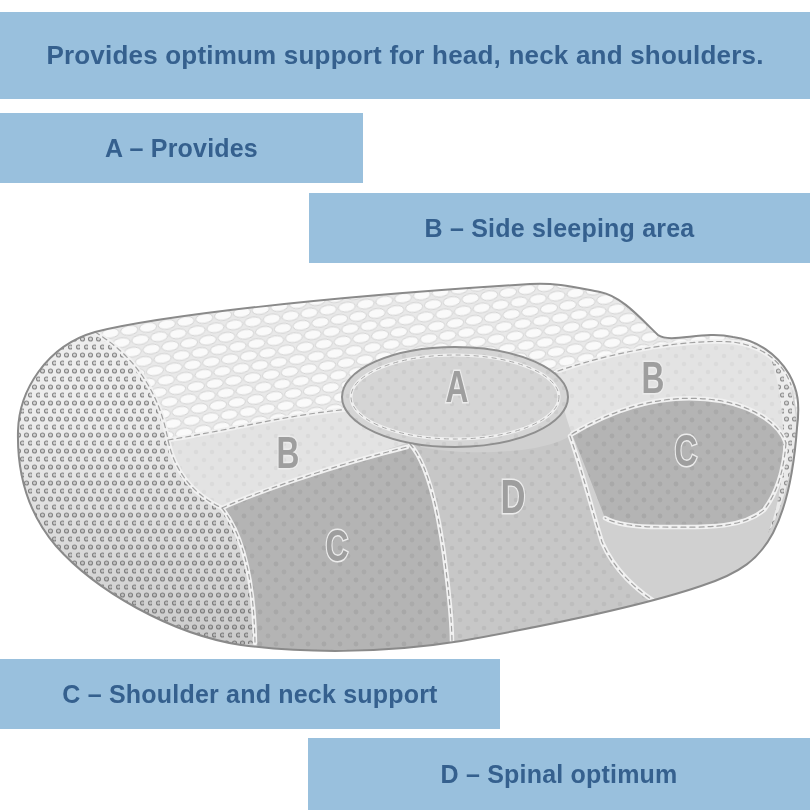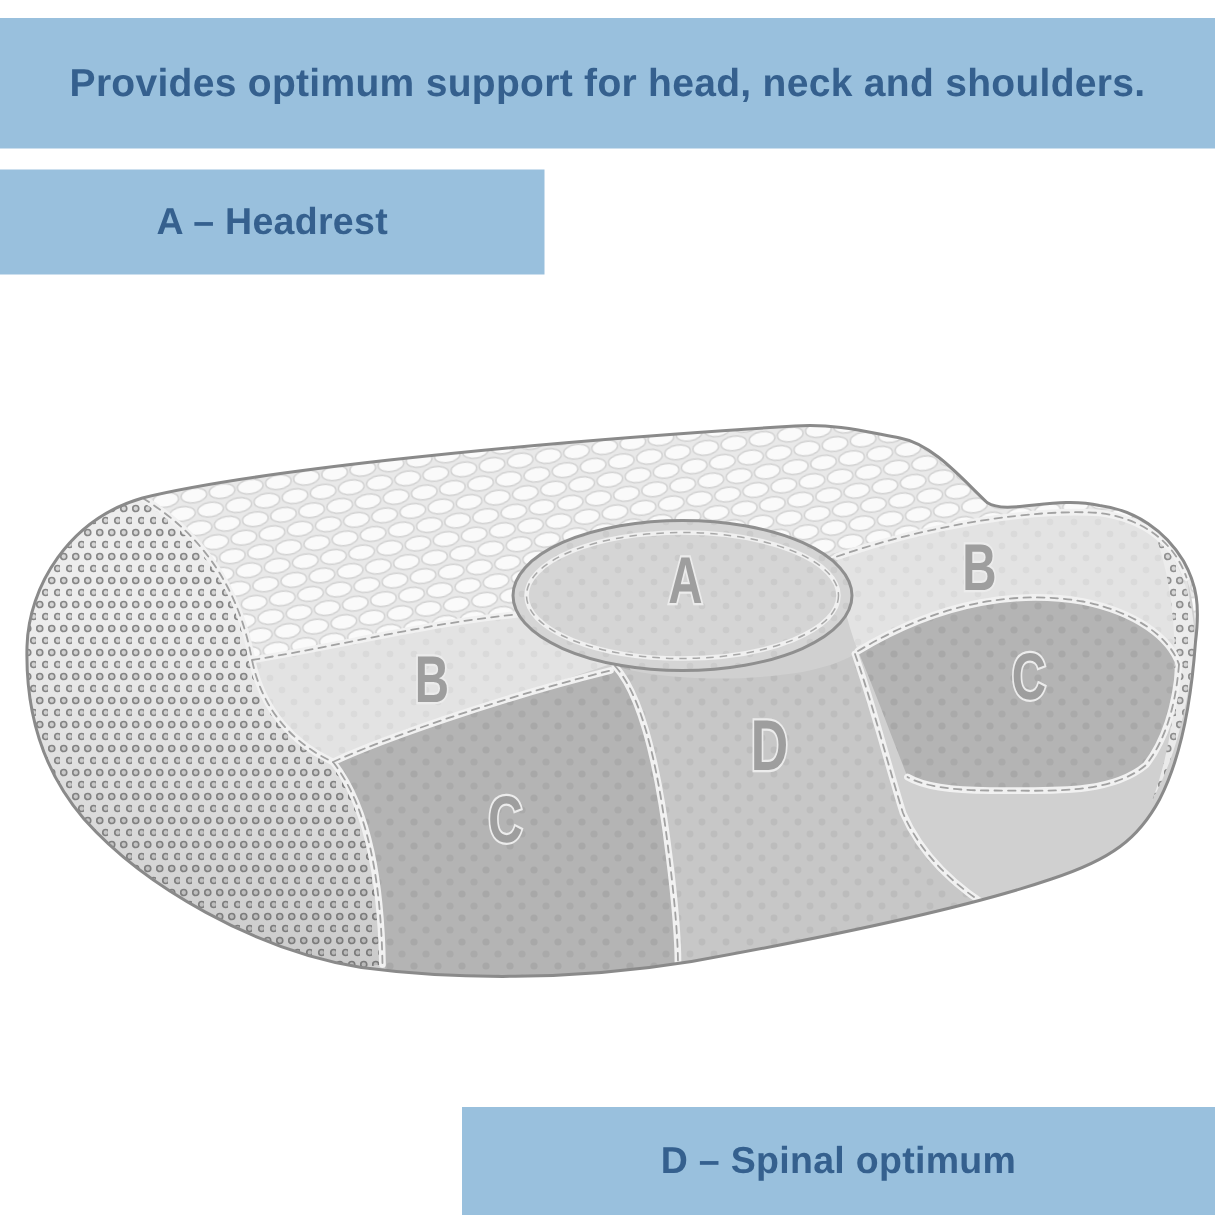--- a/index.html
+++ b/index.html
@@ -29,21 +29,27 @@
 </head>
 <body>
 
 <div class="page">
 
   <header class="panel banner">
     <span>Provides optimum support for head, neck and shoulders.</span>
   </header>
 
   <div class="panel tag-a">
-    <span>A – Headrest</span>
+    <span>A – Provides</span>
+  </div>
+  <div class="panel tag-b">
+    <span>B – Side sleeping area</span>
+  </div>
+  <div class="panel tag-c">
+    <span>C – Shoulder and neck support</span>
   </div>
   <div class="panel tag-d">
     <span>D – Spinal optimum</span>
   </div>
 
   <svg class="pillow" width="810" height="810" viewBox="0 0 810 810">
     <defs>
       <path id="sil" d="M 95,332
         C 160,316 320,297 530,284
         C 558,282 582,289 600,292

